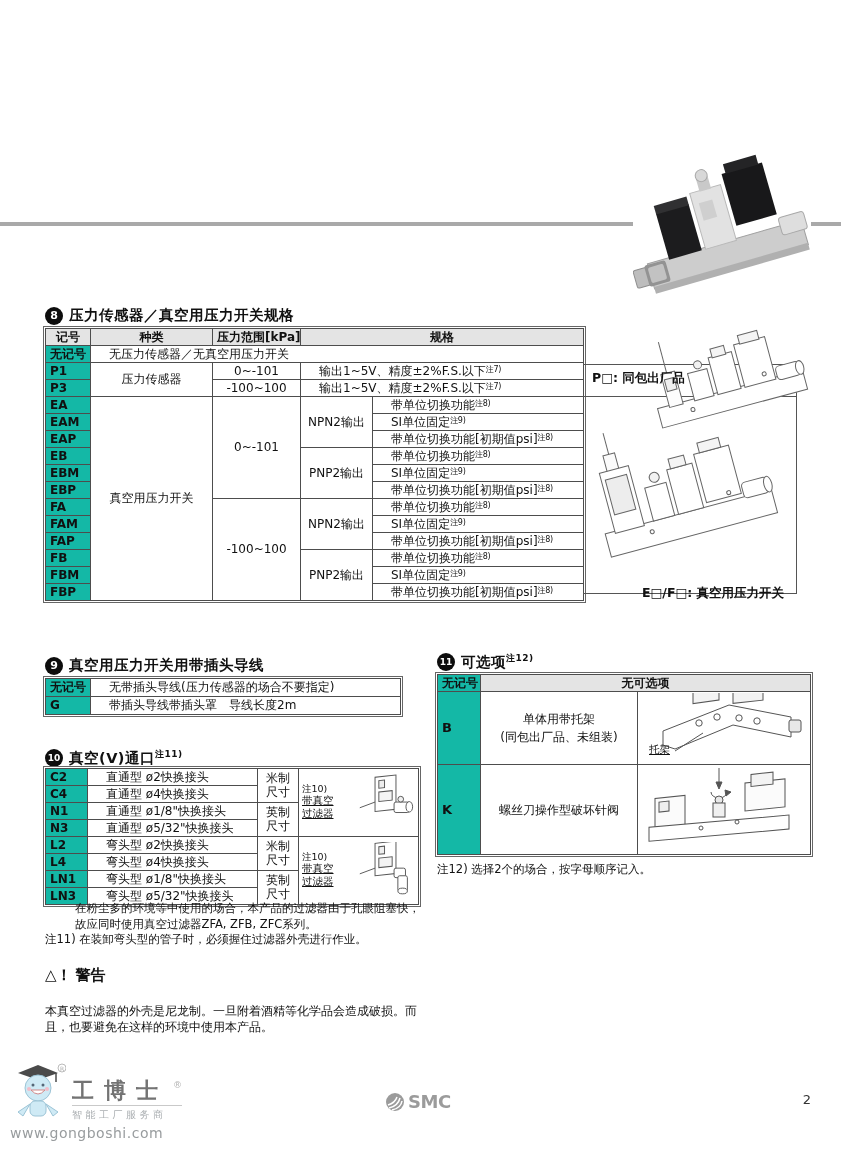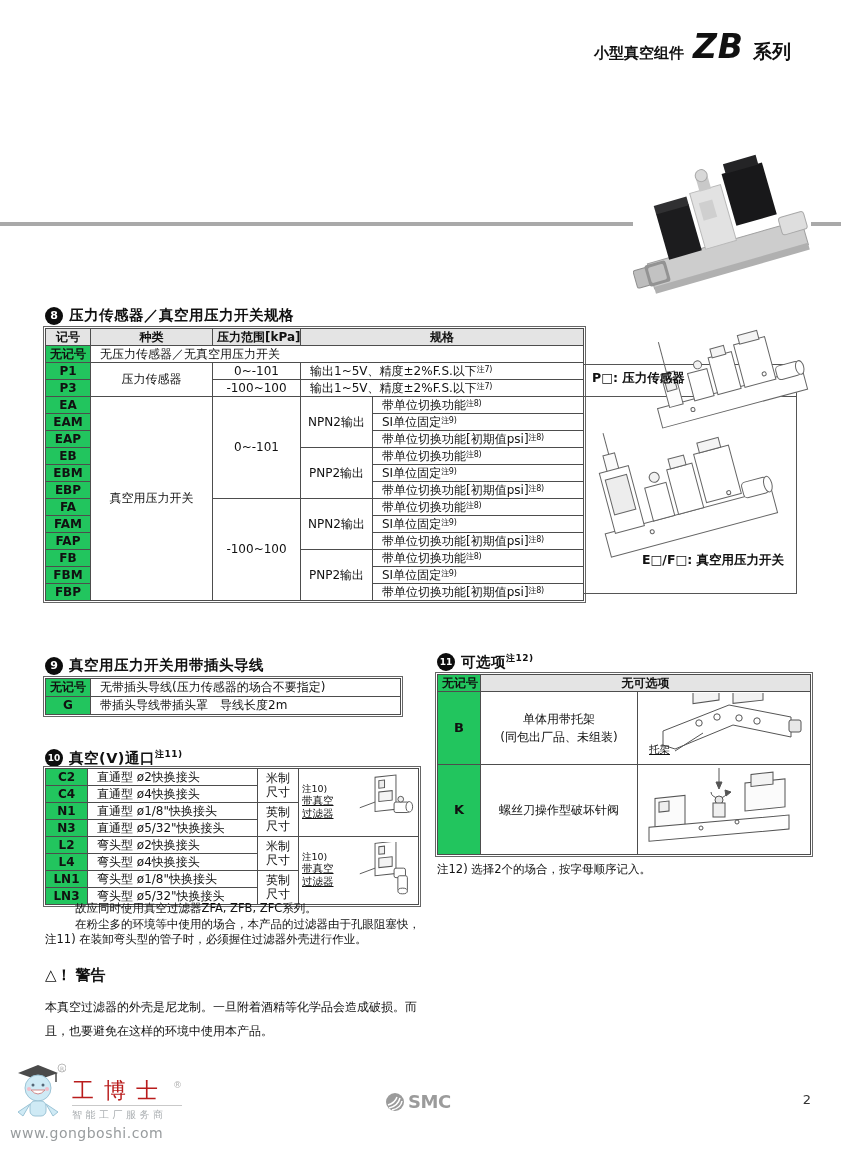--- a/index.html
+++ b/index.html
@@ -22,22 +22,22 @@
   .badge.two{font-size:9px;}
   .sect{font-size:14.5px;font-weight:bold;letter-spacing:.5px;}
   .tnote{font-size:9px;font-weight:bold;vertical-align:6px;}
 
   
   .ctable{border-collapse:collapse;table-layout:fixed;font-size:12px;color:#111;background:#fff;
           outline:1px solid #666;outline-offset:1px;}
   .ctable td,.ctable th{border:1px solid #4d4d4d;padding:0 4px;height:16px;line-height:1.05;
           overflow:hidden;white-space:nowrap;}
   .ctable th{background:#e4e4e4;font-weight:bold;text-align:center;font-size:12px;}
-  .ctable .code{background:#22c55e;font-weight:bold;text-align:center;}
-  .ctable .l{text-align:left;padding-left:9px;}
+  .ctable .code{background:#14b8a6;font-weight:bold;text-align:left;}
+  .ctable .l{text-align:left;padding-left:18px;}
   .ctable .c{text-align:center;}
   .nsup{font-size:8px;vertical-align:3px;letter-spacing:-.3px;}
   #t9 td{height:17px;}
   #t10 .unit div{line-height:1.15;}
   #t10 td.ill, #t11 td.ill{padding:1px 3px;white-space:normal;}
   #t11 tr.rowB td{height:70px;}
   #t11 tr.rowK td{height:87px;}
   #t11 td.desc{white-space:normal;text-align:center;font-size:12px;line-height:1.5;}
   #t11 .code.big{font-size:13px;}
 
@@ -48,52 +48,47 @@
   .bwrap{position:relative;width:100%;height:100%;}
   .blabel{position:absolute;left:8px;bottom:8px;font-size:10.5px;text-decoration:underline;}
 
   .notes{font-size:11.5px;line-height:15.5px;}
   .notes .ind{padding-left:30px;}
 
   
   .illusbox{left:583px;top:364px;width:213px;height:228px;border:1px solid #555;border-left:none;}
   .illusdiv{left:583px;top:396px;width:213px;border-top:1px solid #555;height:0;}
   .lblP{left:592px;top:370px;font-size:12.5px;font-weight:bold;}
-  .lblEF{left:642px;top:552px;font-size:12.5px;font-weight:bold;}
+  .lblEF{left:642px;top:585px;font-size:12.5px;font-weight:bold;}
 
   
   .warnh{display:flex;align-items:center;gap:4px;font-weight:bold;font-size:15px;}
   .warnicon{font-size:15px;}
-  .warntxt{font-size:12px;line-height:24px;width:388px;margin-top:10px;}
+  .warntxt{font-size:12px;line-height:16px;width:388px;margin-top:18px;}
 
   
   .smc{display:flex;align-items:center;gap:3px;color:#9b9b9b;}
   .smctxt{font-weight:bold;font-size:18px;letter-spacing:-.5px;}
   .pageno{font-size:13px;color:#333;}
 
   
   .wm{color:#9aa0a3;}
   .wmrow{display:flex;align-items:flex-end;gap:6px;}
-  .wmbrand{font-size:22px;font-weight:normal;letter-spacing:10px;color:#b91c1c;line-height:1;}
+  .wmbrand{font-size:22px;font-weight:bold;letter-spacing:10px;color:#737373;line-height:1;}
   .wmreg{font-size:9px;vertical-align:top;color:#b5b5b5;}
   .wmtag{font-size:10px;letter-spacing:3.5px;color:#aaaeb1;border-top:1px solid #c9c9c9;padding-top:2px;margin-top:3px;}
   .wmurl{font-size:14px;color:#989c9e;margin-top:3px;letter-spacing:.5px;}
 
   svg{display:block;}
 </style>
 </head>
 <body>
 
 <div id="page">
 
-  <div class="abs hdr" style="top:27px;right:50px;">
-    <span class="hdr-cat">小型真空组件</span>
-    <span class="hdr-series">ZB</span>
-    <span class="hdr-suffix">系列</span>
-  </div>
 
   <div class="abs rule"></div>
 
   <svg class="abs" style="top:146px;left:633px;" width="178" height="168" viewBox="0 0 178 168">
     <rect width="178" height="168" fill="#fff"></rect>
     <g transform="rotate(-16 89 84)">
       <rect x="8" y="96" width="160" height="26" fill="#cdcdcd" stroke="#a0a0a0"></rect>
       <rect x="8" y="120" width="160" height="7" fill="#b0b0b0"></rect>
       <rect x="-8" y="99" width="14" height="18" rx="2" fill="#bdbdbd" stroke="#8d8d8d"></rect>
       <rect x="4" y="97" width="22" height="22" rx="3" fill="#939393"></rect>
@@ -238,21 +233,21 @@
       <rect x="88" y="48" width="16" height="10" fill="#f4f4f4"></rect>
       <rect x="114" y="50" width="36" height="50"></rect>
       <rect x="120" y="40" width="22" height="10" fill="#f4f4f4"></rect>
       <rect x="152" y="90" width="26" height="16" rx="4"></rect>
       <ellipse cx="178" cy="98" rx="4" ry="8"></ellipse>
       <circle cx="54" cy="114" r="2"></circle>
       <circle cx="138" cy="96" r="2"></circle>
     </g>
   </svg>
 
-  <div class="abs lblP">P□: 压力传感器</div>
+  <div class="abs lblP">P□: 同包出厂品</div>
   <div class="abs lblEF">E□/F□: 真空用压力开关</div>
 
 
   <div class="abs sech" style="top:656px;left:45px;">
     <span class="badge">9</span>
     <span class="sect">真空用压力开关用带插头导线</span>
   </div>
   <table id="t9" class="abs ctable" style="top:678px;left:45px;width:355px;">
     <colgroup>
         <col style="width:45px">
@@ -367,22 +362,22 @@
           </td>
         </tr>
         <tr>
           <td class="code">LN3</td>
           <td class="l">弯头型 ø5/32"快换接头</td>
         </tr>
       </tbody>
   </table>
 
   <div class="abs notes" style="top:901px;left:45px;">
+    <div class="ind">在粉尘多的环境等中使用的场合，本产品的过滤器由于孔眼阻塞快，</div>
     <div class="ind">故应同时使用真空过滤器ZFA, ZFB, ZFC系列。</div>
-    <div class="ind">在粉尘多的环境等中使用的场合，本产品的过滤器由于孔眼阻塞快，</div>
     <div>注11) 在装卸弯头型的管子时，必须握住过滤器外壳进行作业。</div>
   </div>
 
   <div class="abs" style="top:966px;left:45px;">
     <div class="warnh">
       <span class="warnicon">△！</span>
       <span>警告</span>
     </div>
     <div class="warntxt">本真空过滤器的外壳是尼龙制。一旦附着酒精等化学品会造成破损。而且，也要避免在这样的环境中使用本产品。</div>
   </div>

